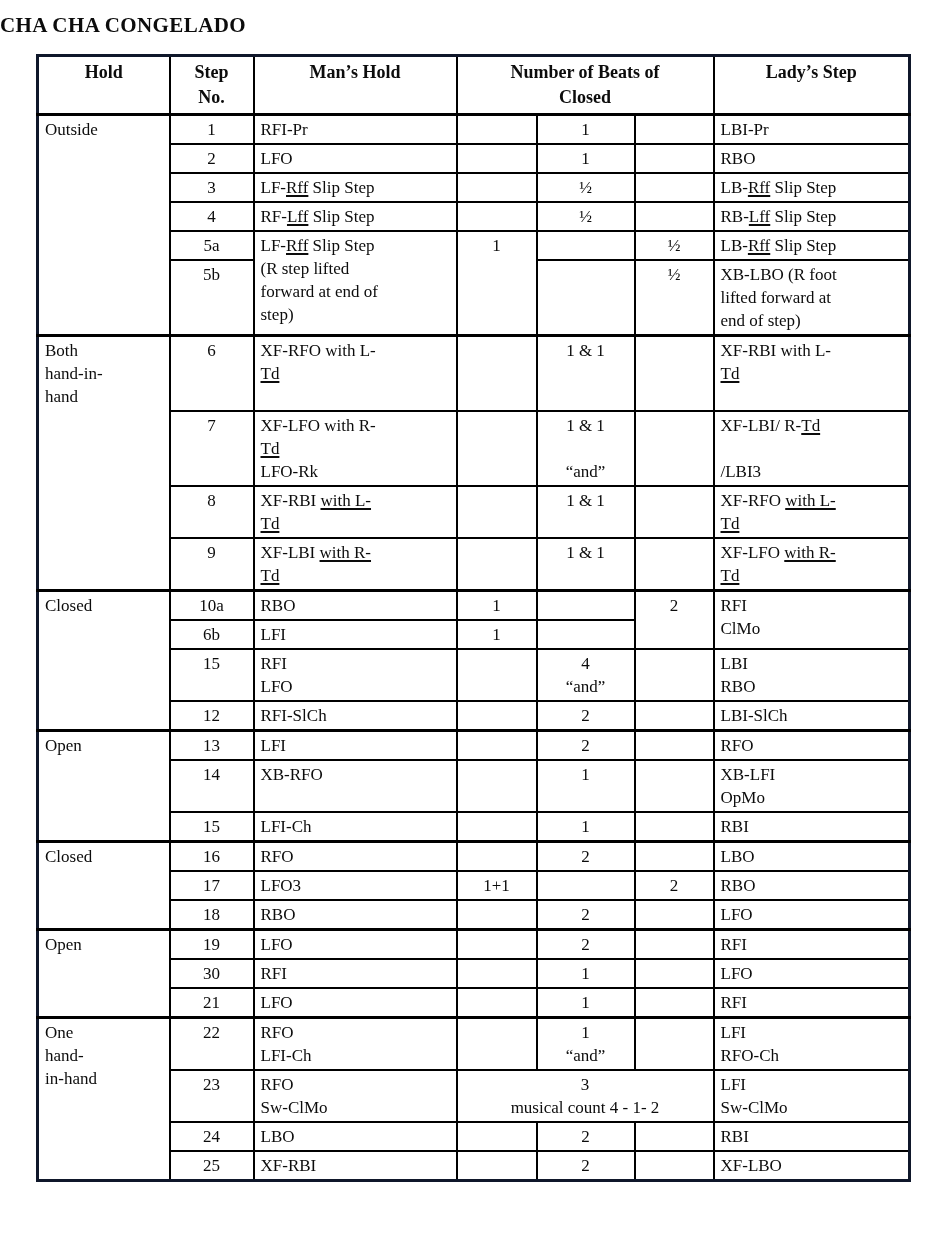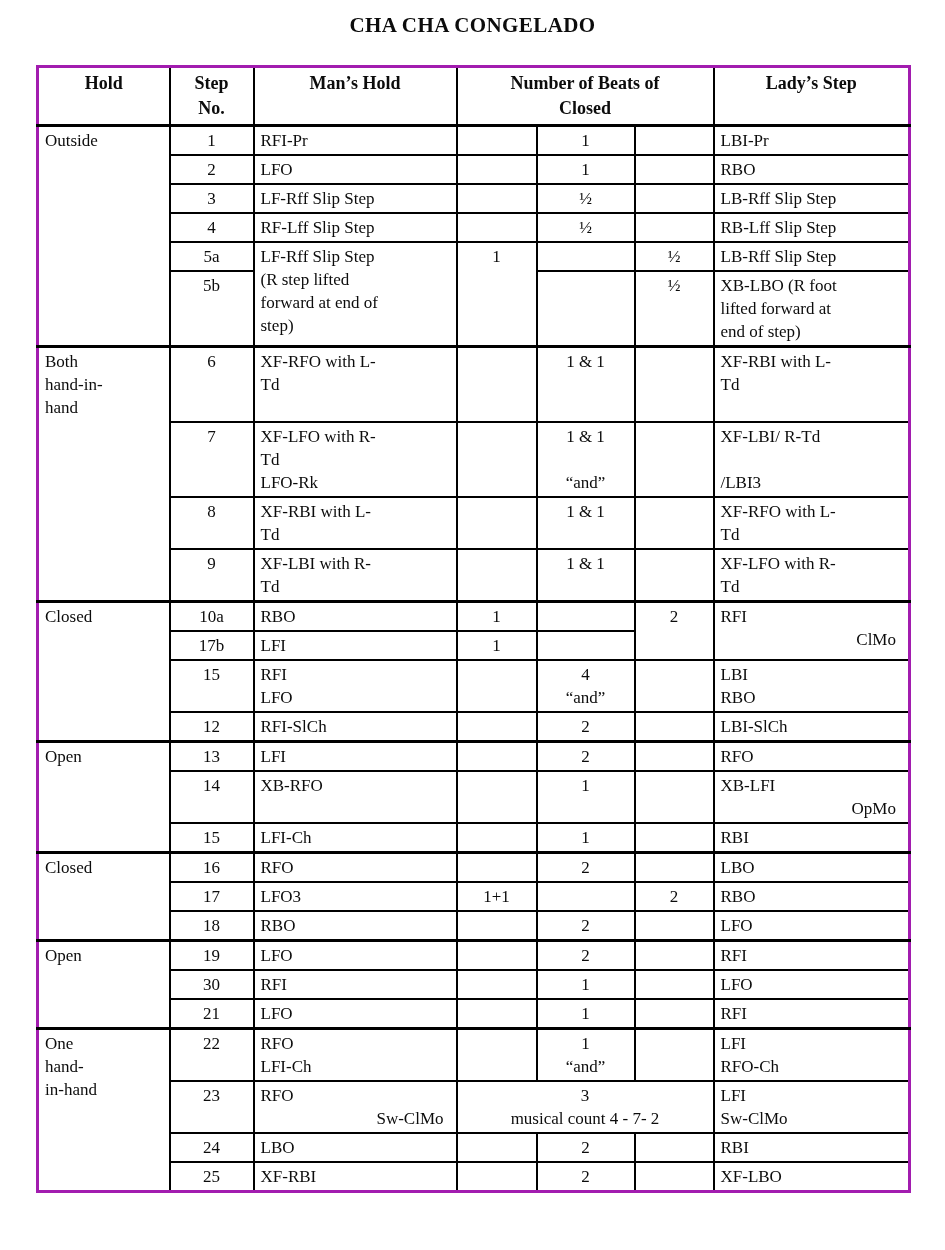--- a/index.html
+++ b/index.html
@@ -4,32 +4,31 @@
 <style>
   html,body { margin:0; padding:0; }
   body {
     width:945px; height:1250px;
     background:#ffffff;
     color:#0c0c0c;
     font-family:"Liberation Serif", serif;
     -webkit-font-smoothing:antialiased;
   }
   .page-title {
-    text-align:center;
     font-weight:bold;
     font-size:21px;
     letter-spacing:0.4px;
     padding-top:13px;
   }
   table.steps {
     border-collapse:collapse;
     table-layout:fixed;
     width:872px;
-    margin:27px 0 0 36px;
-    border:3px solid #a21caf;
+    margin:16px 0 0 36px;
+    border:3px solid #0f172a;
   }
   th, td {
     border:2px solid #000;
     vertical-align:top;
     padding:2px 6px;
     font-size:17px;
     line-height:23px;
     overflow:hidden;
   }
   thead th {
@@ -40,22 +39,23 @@
     white-space:pre-line;
     line-height:25px;
     padding:3px 2px;
   }
   td.col-step, td.col-b1, td.col-b2, td.col-b3, td.col-beats {
     text-align:center;
     padding:2px 2px;
   }
   tr.group-start td, tr.group-start th { border-top:3px solid #000; }
   .line { min-height:23px; }
-  .line.align-right { text-align:right; padding-right:6px; }
+  .line.align-right { text-align:left; padding-right:6px; }
   .u {
+    text-decoration:underline;
     text-decoration-thickness:1.5px;
     text-underline-offset:2px;
     text-align:right;
   }
 </style>
 </head>
 <body>
 
 <div class="page-title">CHA CHA CONGELADO</div>
 
@@ -283,21 +283,21 @@
         <td rowspan="2" class="col-b3">
           <div class="line"><span>2</span></div>
         </td>
         <td rowspan="2" class="col-lady">
           <div class="line"><span>RFI</span></div>
           <div class="line align-right"><span>ClMo</span></div>
         </td>
       </tr>
       <tr>
         <td class="col-step">
-          <div class="line"><span>17b</span></div>
+          <div class="line"><span>6b</span></div>
         </td>
         <td class="col-man">
           <div class="line"><span>LFI</span></div>
         </td>
         <td class="col-b1">
           <div class="line"><span>1</span></div>
         </td>
         <td class="col-b2"></td>
       </tr>
       <tr>
@@ -518,21 +518,21 @@
       <tr>
         <td class="col-step">
           <div class="line"><span>23</span></div>
         </td>
         <td class="col-man">
           <div class="line"><span>RFO</span></div>
           <div class="line align-right"><span>Sw-ClMo</span></div>
         </td>
         <td colspan="3" class="col-beats">
           <div class="line"><span>3</span></div>
-          <div class="line"><span>musical count 4 - 7- 2</span></div>
+          <div class="line"><span>musical count 4 - 1- 2</span></div>
         </td>
         <td class="col-lady">
           <div class="line"><span>LFI</span></div>
           <div class="line"><span>Sw-ClMo</span></div>
         </td>
       </tr>
       <tr>
         <td class="col-step">
           <div class="line"><span>24</span></div>
         </td>

